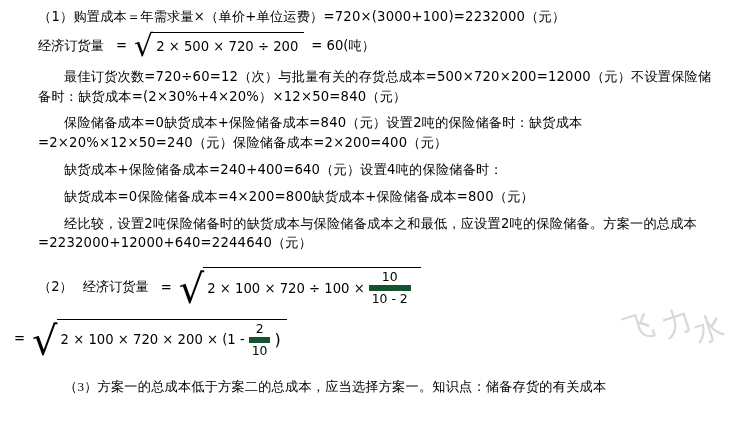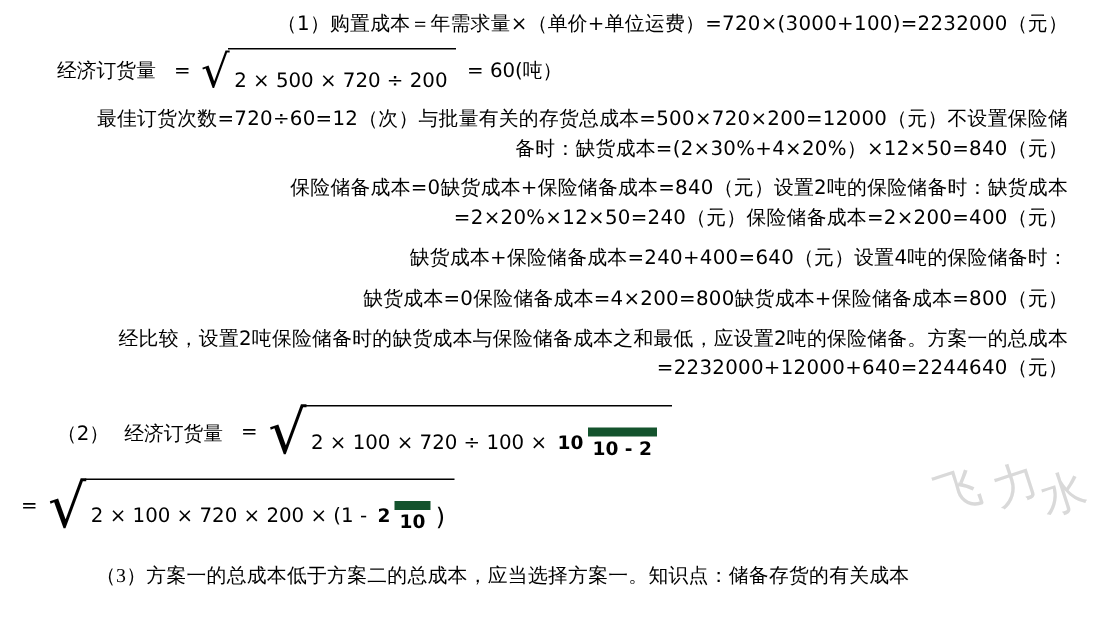--- a/index.html
+++ b/index.html
@@ -26,21 +26,20 @@
     line-height: 1.5;
     padding: 0 26px 0 38px;
     white-space: normal;
     letter-spacing: 0.2px;
   }
   .indent {
     text-indent: 26px;
   }
   .blk {
     margin-top: 7px;
-    text-align: right;
   }
 
   
   .frow {
     display: flex;
     align-items: center;
     font-size: 13.2px;
     padding-left: 38px;
     margin-top: 5px;
   }
@@ -65,44 +64,43 @@
   .rad .sign {
     font-size: 15px;
     display: flex;
     align-items: flex-end;
     padding-bottom: 1px;
     position: relative;
     left: 1px;
   }
   .rad .body {
     border-top: 1px solid #000;
-    padding: 14px 6px 1px 4px;
+    padding: 2px 6px 1px 4px;
     display: flex;
     align-items: center;
     white-space: nowrap;
   }
   .rad.big .sign {
     font-size: 30px;
     line-height: 0.9;
   }
   .rad.huge .sign {
     font-size: 40px;
     line-height: 0.85;
   }
 
   
   .frac {
     display: inline-flex;
-    flex-direction: row;
+    flex-direction: column;
     align-items: center;
     vertical-align: middle;
     margin: 0 4px;
     font-size: 12.4px;
     line-height: 1.12;
-    font-weight: bold;
   }
   .frac .num {
     padding: 0 3px 1px 3px;
   }
   .frac .den {
     border-top: 6px solid #14532d;
     padding: 1px 3px 0 3px;
   }
   .paren {
     font-size: 16px;

